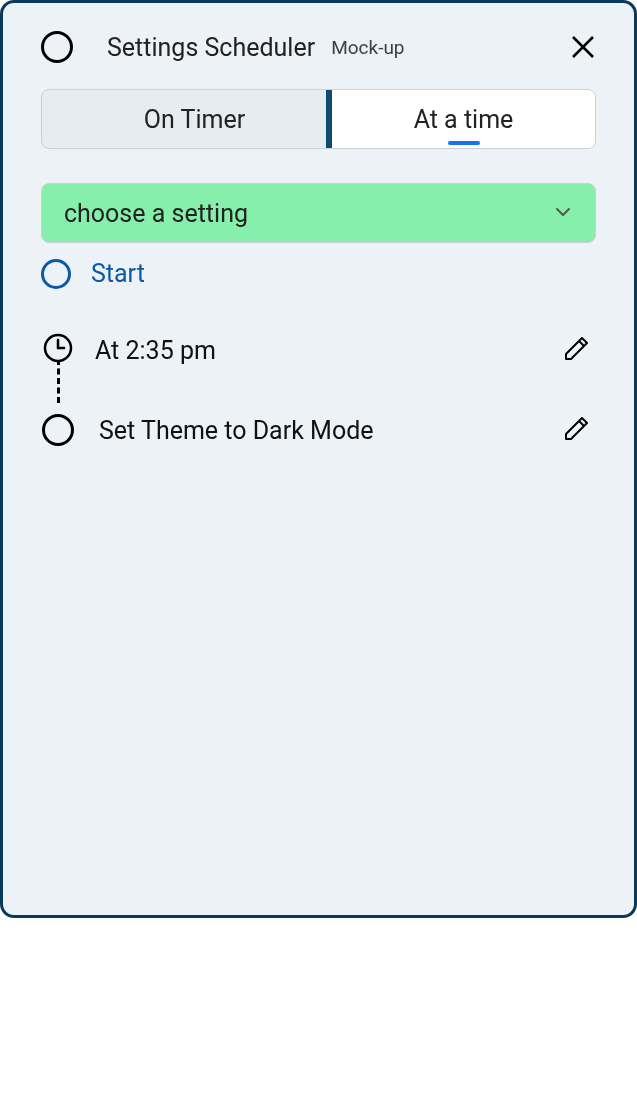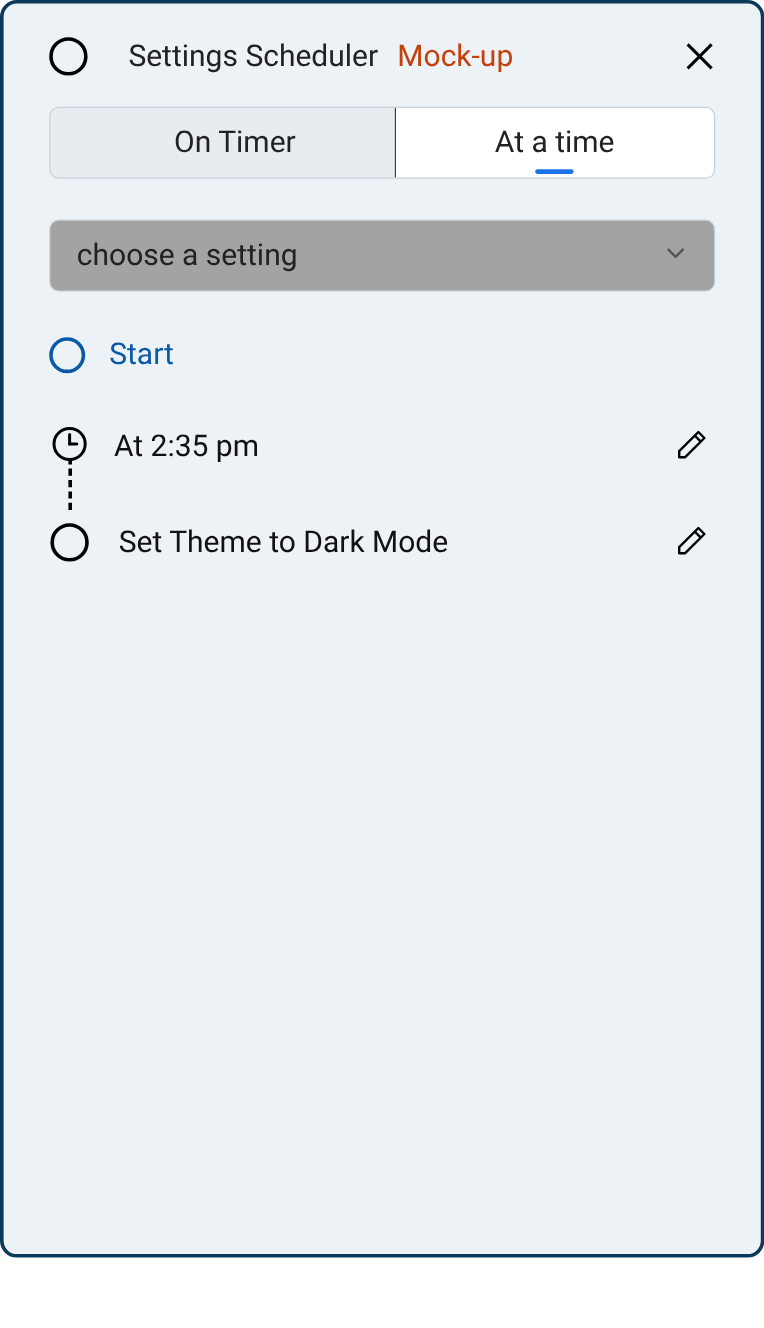--- a/index.html
+++ b/index.html
@@ -8,21 +8,21 @@
       padding: 0;
     }
     body {
       font-family: -apple-system, BlinkMacSystemFont, "Segoe UI", Roboto, sans-serif;
       background: #fff;
       width: 637px;
       height: 1107px;
     }
     .container {
       width: 637px;
-      height: 1048px;
+      height: 918px;
       background: #edf2f7;
       border: 3px solid #0a3a5a;
       border-radius: 14px;
       padding: 28px 38px;
     }
     .header {
       display: flex;
       align-items: center;
       gap: 16px;
       margin-bottom: 26px;
@@ -33,22 +33,22 @@
       border: 3px solid #000;
       border-radius: 50%;
       flex-shrink: 0;
     }
     .header-title {
       font-size: 25px;
       color: #222;
       margin-left: 18px;
     }
     .header-subtitle {
-      font-size: 25px;
-      color: #c2410c;
+      font-size: 19px;
+      color: #404040;
     }
     .header-spacer {
       flex: 1;
     }
     .close-icon {
       font-size: 0;
       cursor: pointer;
     }
     .row-input {
       display: flex;
@@ -93,46 +93,46 @@
       display: flex;
       align-items: center;
       justify-content: center;
       font-size: 25px;
       color: #222;
       cursor: pointer;
       position: relative;
     }
     .tab.active {
       background: #fff;
-      border-left: 1px solid #0c4a6e;
+      border-left: 6px solid #0c4a6e;
     }
     .tab.active::after {
       content: "";
       position: absolute;
       bottom: 3px;
       left: 50%;
       transform: translateX(-50%);
       width: 32px;
       height: 4px;
       background: #1a73e8;
       border-radius: 3px;
     }
     .select-box {
       display: flex;
       align-items: center;
       justify-content: space-between;
       height: 60px;
-      background: #a3a3a3;
+      background: #86efac;
       border: 1px solid #c9d0d8;
       border-radius: 8px;
       padding: 0 22px;
       font-size: 25px;
       color: #222;
       cursor: pointer;
-      margin-bottom: 38px;
+      margin-bottom: 16px;
     }
     .chevron-down {
       flex-shrink: 0;
     }
     .start-row {
       display: flex;
       align-items: flex-start;
       gap: 20px;
       margin-bottom: 40px;
     }

